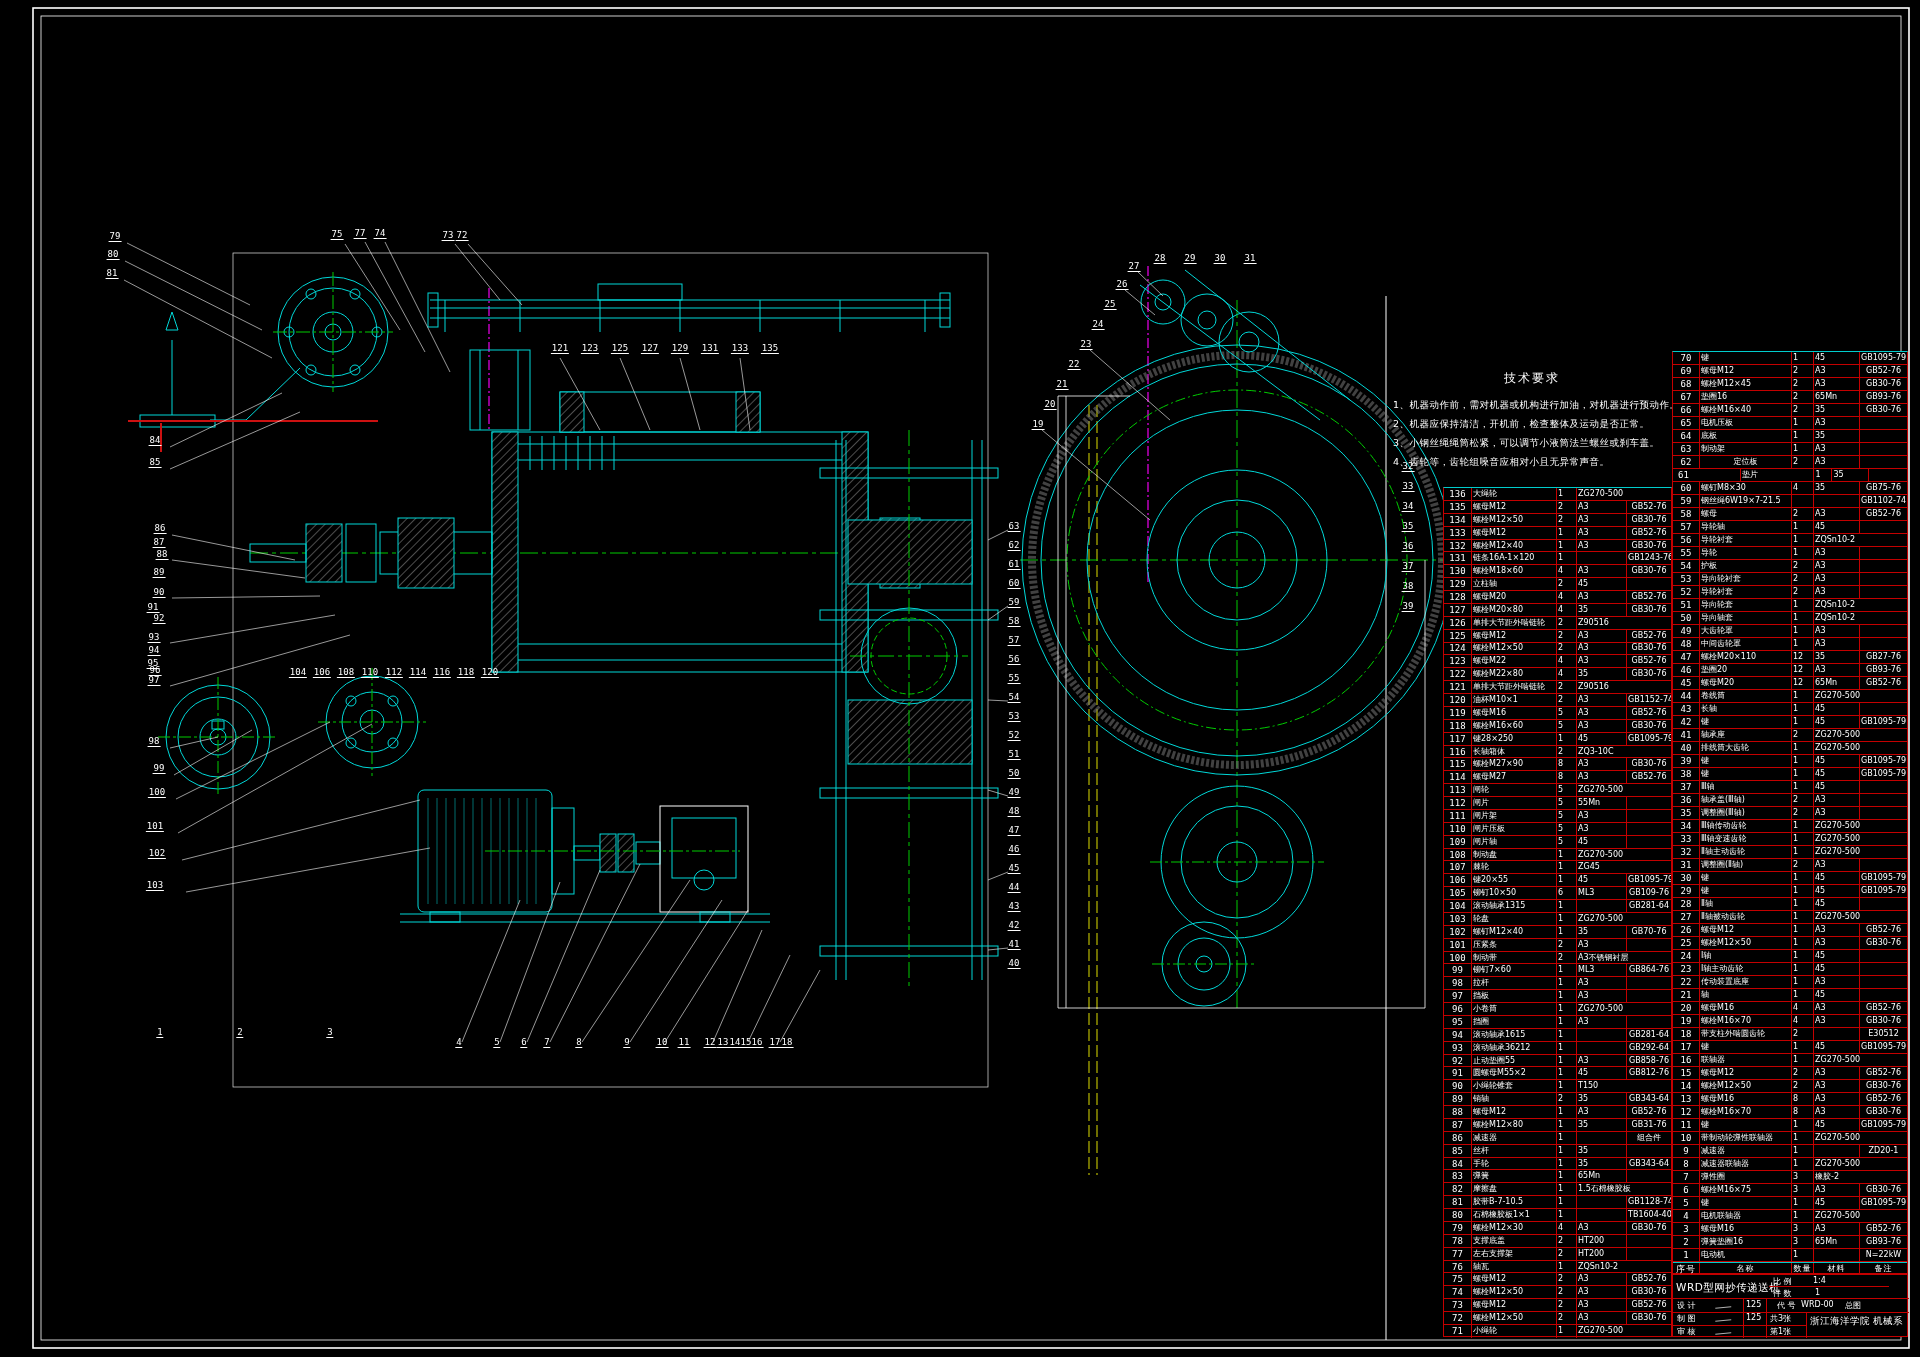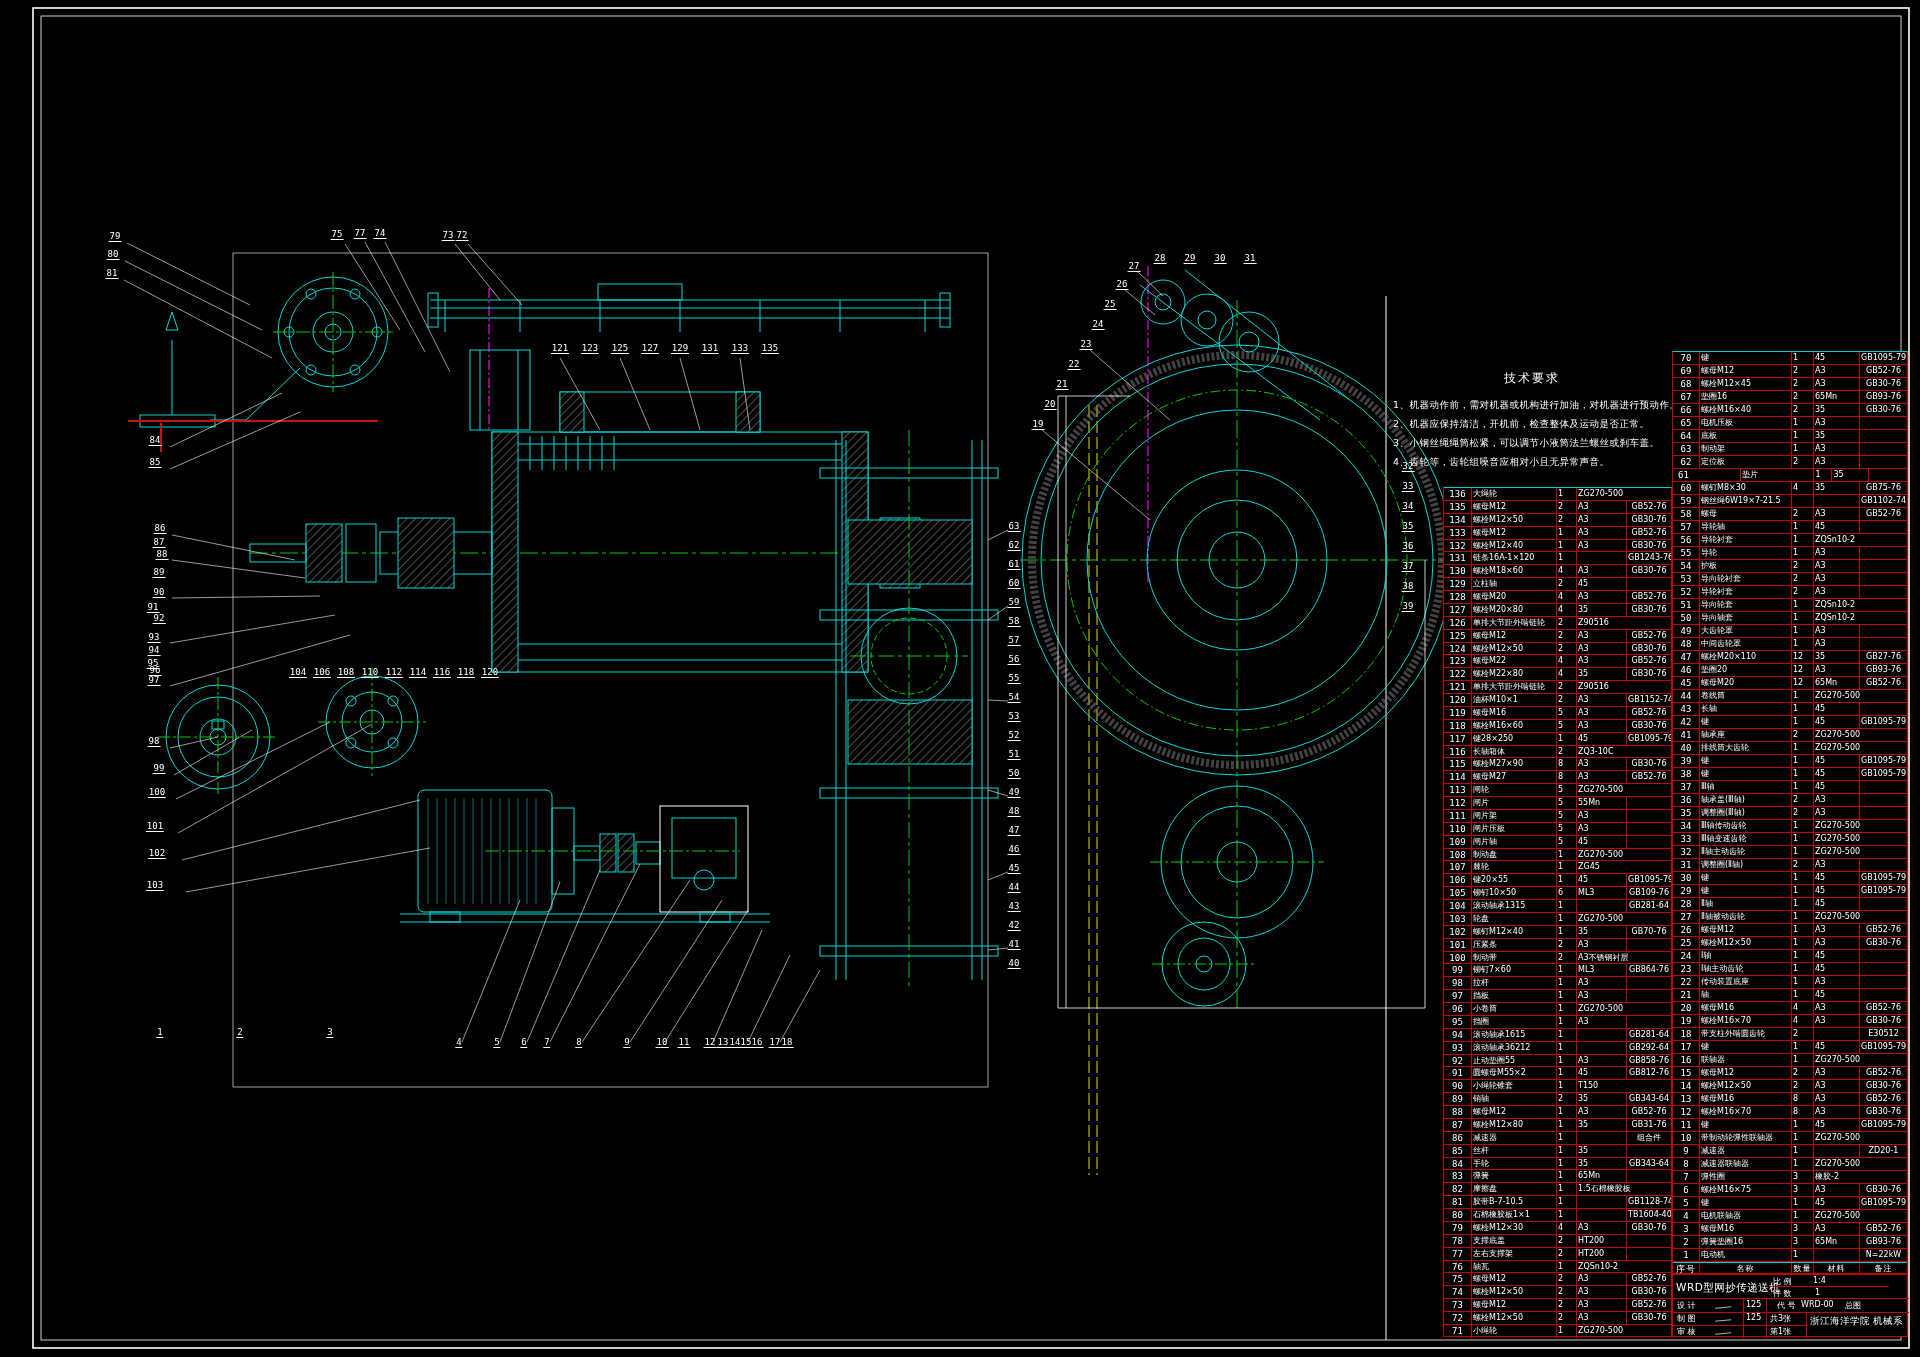--- a/index.html
+++ b/index.html
@@ -474,21 +474,21 @@
         <span class="c" style="width: 20px;">2</span>
         <span class="c" style="width: 95px;">Z90516</span>
       </div>
       <div class="prow" style="height: 12.878px;">
         <span class="c" style="width: 27px;">125</span>
         <span class="c" style="width: 85px;">螺母M12</span>
         <span class="c" style="width: 20px;">2</span>
         <span class="c" style="width: 50px;">A3</span>
         <span class="c" style="width: 45px; text-align: center;">GB52-76</span>
       </div>
-      <div class="prow" style="height: 12.878px;">
+      <div class="prow" style="height: 12.878px; align-items: flex-end;">
         <span class="c" style="width: 27px;">124</span>
         <span class="c" style="width: 85px;">螺栓M12×50</span>
         <span class="c" style="width: 20px;">2</span>
         <span class="c" style="width: 50px;">A3</span>
         <span class="c" style="width: 45px; text-align: center;">GB30-76</span>
       </div>
       <div class="prow" style="height: 12.878px;">
         <span class="c" style="width: 27px;">123</span>
         <span class="c" style="width: 85px;">螺母M22</span>
         <span class="c" style="width: 20px;">4</span>
@@ -901,21 +901,21 @@
       </div>
       <div class="prow" style="height: 13px;">
         <span class="c" style="width: 26px;">63</span>
         <span class="c" style="width: 92px;">制动架</span>
         <span class="c" style="width: 22px;">1</span>
         <span class="c" style="width: 46px;">A3</span>
         <span class="c" style="width: 48px; text-align: center;"></span>
       </div>
       <div class="prow" style="height: 13px;">
         <span class="c" style="width: 26px;">62</span>
-        <span class="c" style="width: 92px;">定位板</span>
+        <span class="c" style="width: 92px; text-align: center;">定位板</span>
         <span class="c" style="width: 22px;">2</span>
         <span class="c" style="width: 46px;">A3</span>
         <span class="c" style="width: 48px; text-align: center;"></span>
       </div>
       <div class="prow" style="height: 13px;">
         <span class="c" style="width: 26px;">61</span>
         <span class="c" style="width: 92px; margin-left: 46px;">垫片</span>
         <span class="c" style="width: 22px;">1</span>
         <span class="c" style="width: 46px;">35</span>
         <span class="c" style="width: 48px; text-align: center;"></span>

